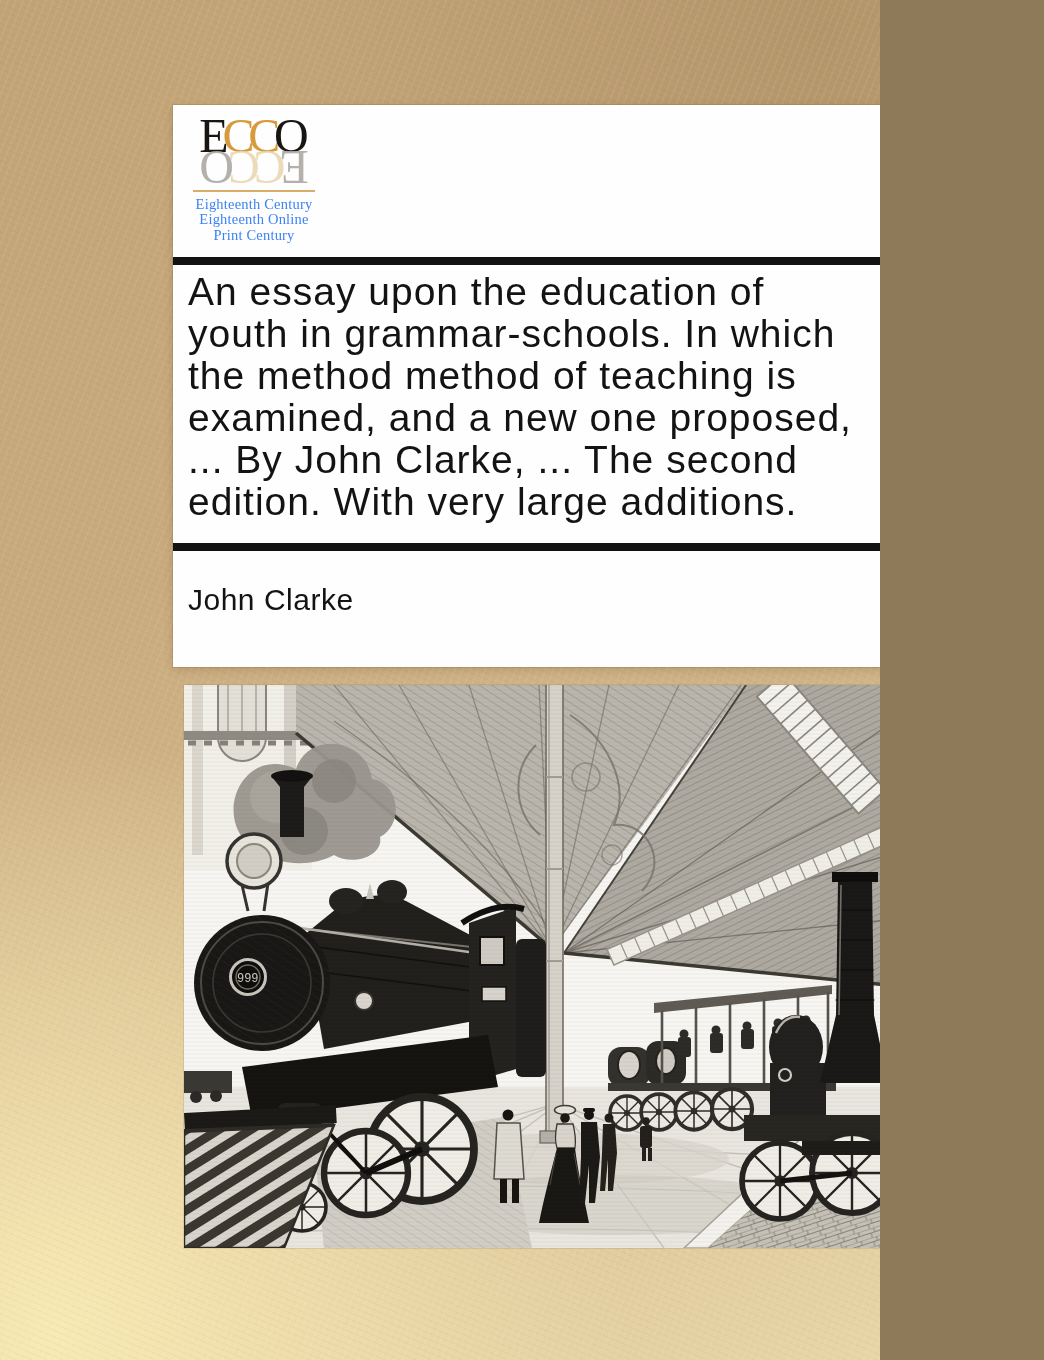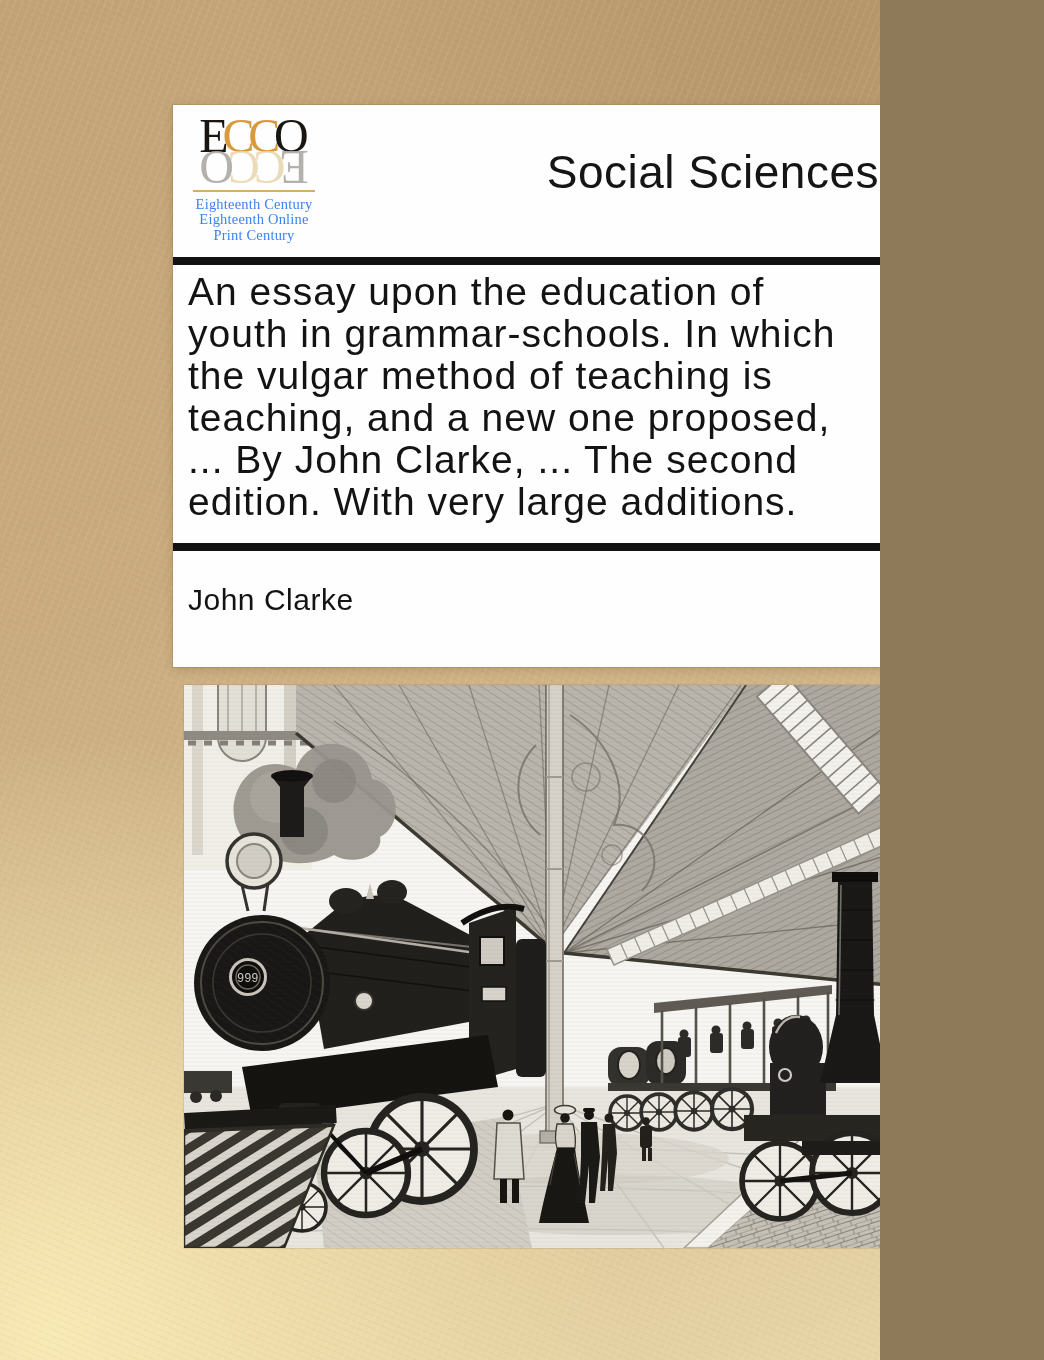--- a/index.html
+++ b/index.html
@@ -67,23 +67,22 @@
 
     <div class="logo">
       <div class="ecco-row ecco-main"><span class="l-dark">E</span><span class="l-orange">C</span><span class="l-orange">C</span><span class="l-dark">O</span></div>
       <div class="ecco-row ecco-reflect"><span class="l-dark">E</span><span class="l-orange">C</span><span class="l-orange">C</span><span class="l-dark">O</span></div>
       <div class="logo-divider"></div>
       <div class="tagline">Eighteenth Century</div>
       <div class="tagline">Eighteenth Online</div>
       <div class="tagline">Print Century</div>
     </div>
 
-    <div class="category">Social Sciences</div>
     <div class="rule rule-top"></div>
-    <div class="title">An essay upon the education of youth in grammar-schools. In which the vulgar method of teaching is teaching, and a new one proposed, ... By John Clarke, ... The second edition. With very large additions.</div>
+    <div class="title">An essay upon the education of youth in grammar-schools. In which the method method of teaching is examined, and a new one proposed, ... By John Clarke, ... The second edition. With very large additions.</div>
     <div class="rule rule-bottom"></div>
     <div class="author">John Clarke</div>
   </div>
 
   <div class="illustration">
   <svg viewBox="0 0 704 563" preserveAspectRatio="none">
     <defs>
       <pattern id="pRoofA" width="7" height="7" patternUnits="userSpaceOnUse" patternTransform="rotate(33)">
         <path d="M0 0 L7 0" stroke="#55524b" stroke-width="1.1" opacity="0.45"></path>
       </pattern>

